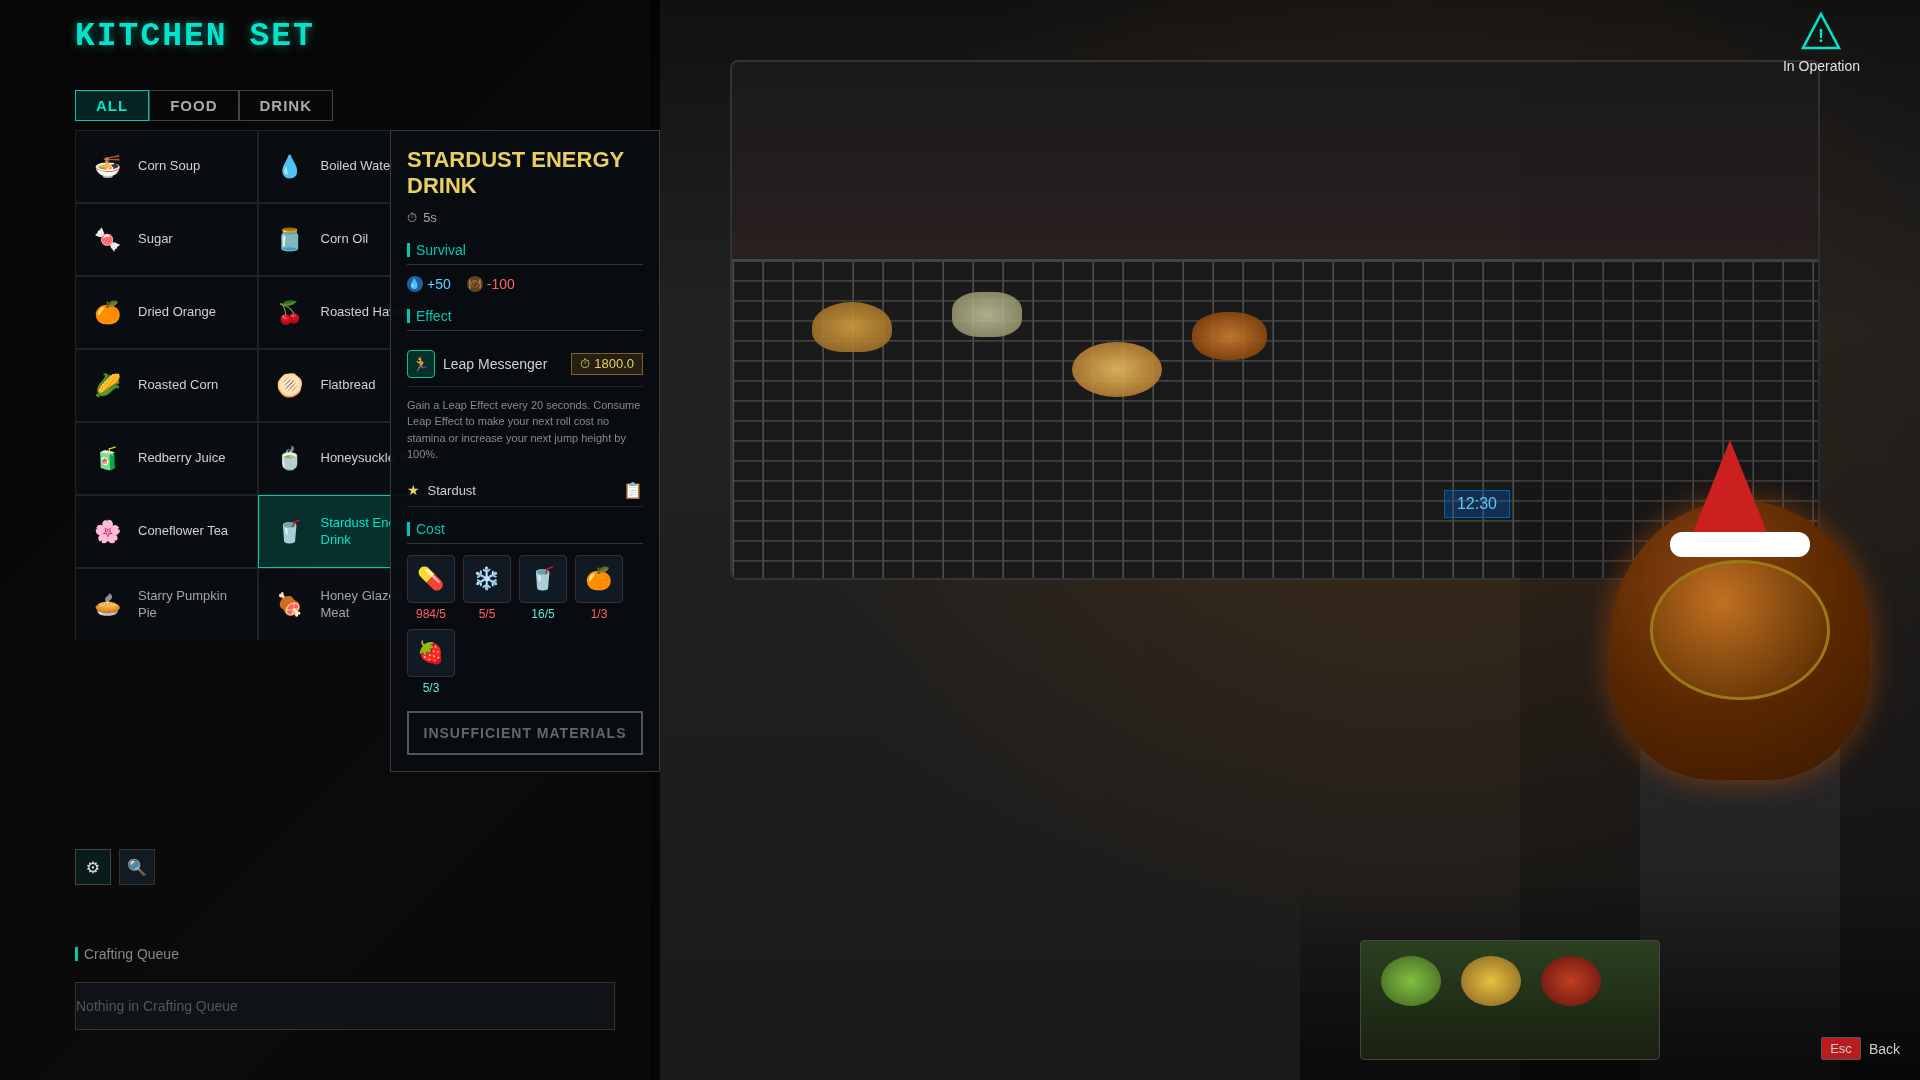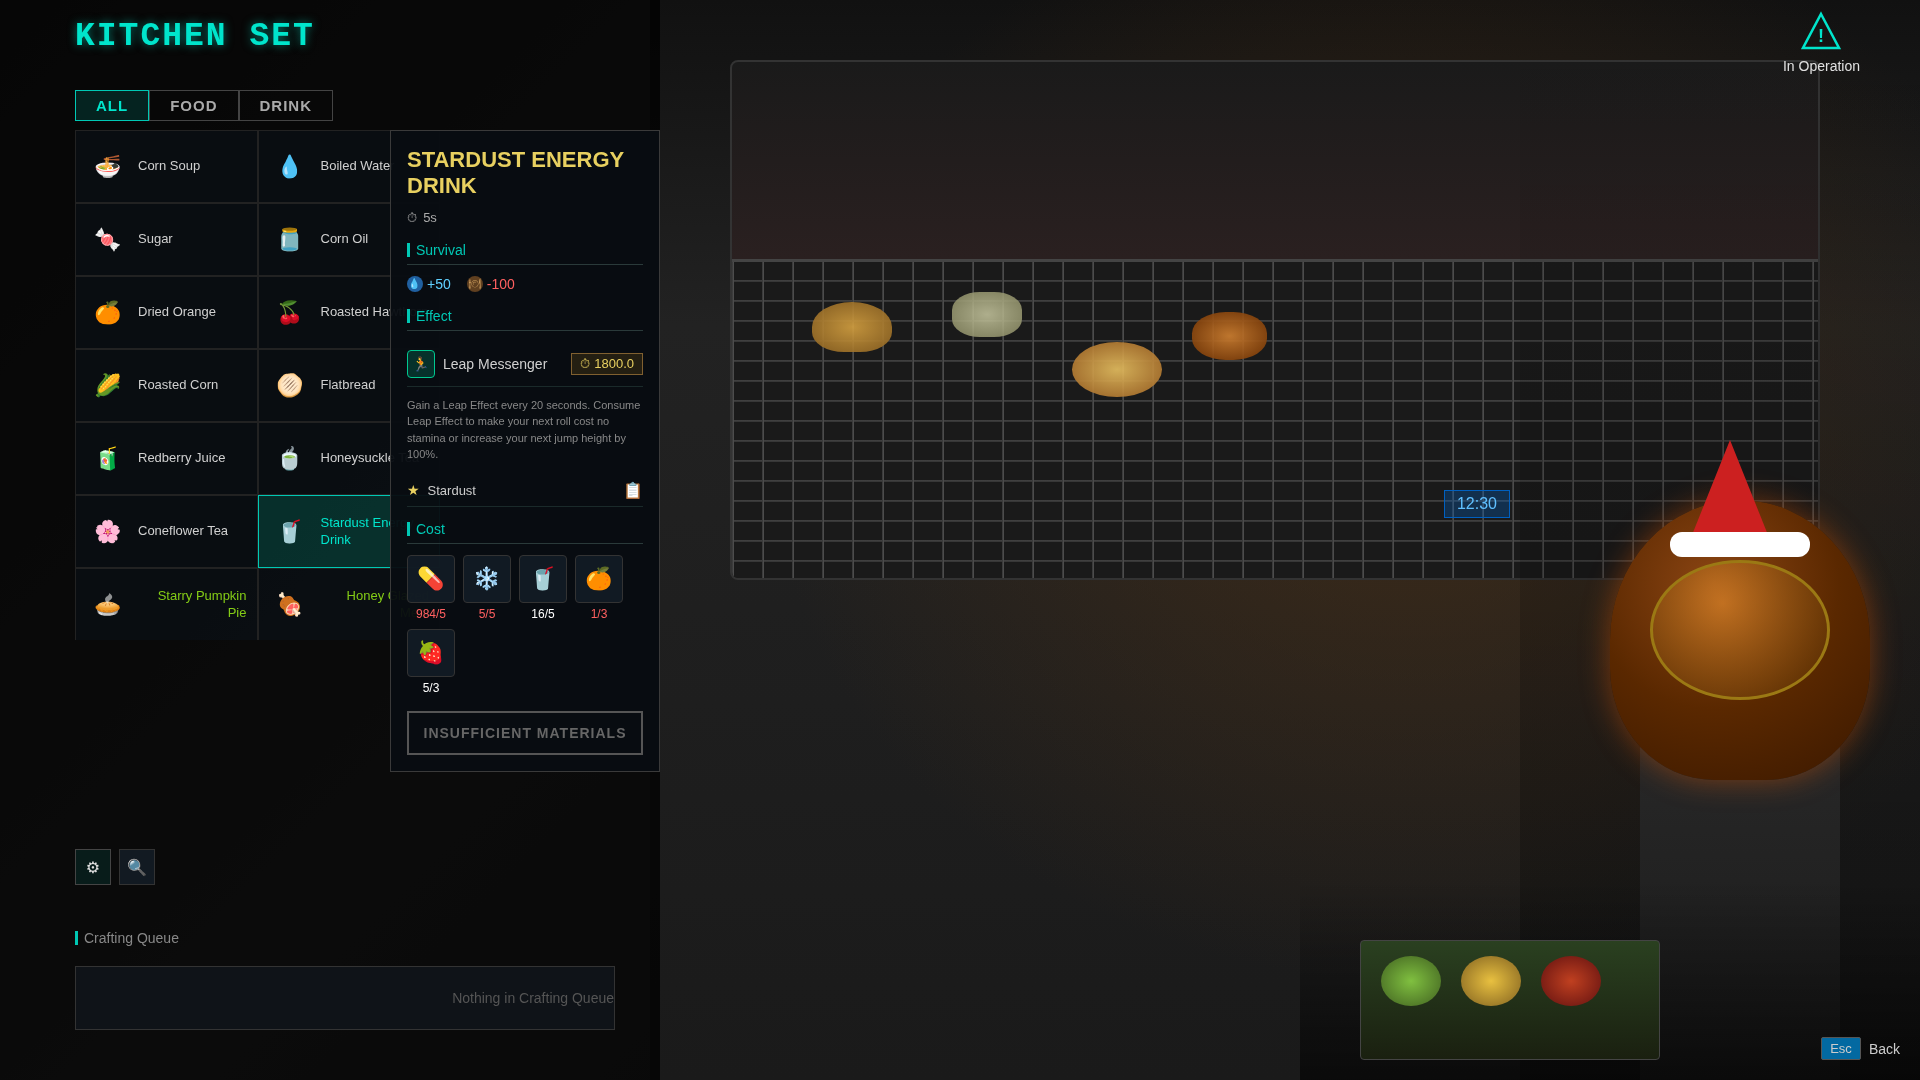--- a/index.html
+++ b/index.html
@@ -200,22 +200,21 @@
       font-size: 13px;
       line-height: 1.3;
       color: #d0d0d0;
     }
 
     .item-cell.selected .item-name {
       color: #00e5cc;
     }
 
     .item-cell.low-items .item-name {
-      color: #84cc16;
-      text-align: right;
+      color: #a3a3a3;
     }
 
     
     .search-bar {
       position: absolute;
       bottom: 195px;
       left: 75px;
       width: 365px;
       display: flex;
       align-items: center;
@@ -277,26 +276,26 @@
     .queue-title::before {
       content: '';
       display: inline-block;
       width: 3px;
       height: 14px;
       background: #00c8b4;
     }
 
     .queue-content {
       width: 100%;
-      height: 64px;
+      height: 48px;
       background: rgba(15,20,25,0.9);
       border: 1px solid #333;
       display: flex;
       align-items: center;
-      justify-content: flex-end;
+      justify-content: flex-start;
       color: #555;
       font-size: 14px;
     }
 
     
     .item-detail-full {
       position: absolute;
       top: 130px;
       left: 390px;
       width: 270px;
@@ -460,21 +459,21 @@
       border: 1px solid #333;
       border-radius: 4px;
       display: flex;
       align-items: center;
       justify-content: center;
       font-size: 22px;
     }
 
     .cost-qty {
       font-size: 12px;
-      color: #ffffff;
+      color: #5eead4;
     }
 
     .cost-qty.insufficient {
       color: #ff6060;
     }
 
     .craft-button {
       width: 100%;
       padding: 12px;
       background: transparent;
@@ -499,21 +498,21 @@
       bottom: 20px;
       right: 20px;
       display: flex;
       align-items: center;
       gap: 8px;
       z-index: 20;
       cursor: pointer;
     }
 
     .esc-key {
-      background: #0369a1;
+      background: #b91c1c;
       border: 1px solid #555;
       padding: 3px 8px;
       font-size: 13px;
       color: #ccc;
       border-radius: 2px;
     }
 
     .back-label {
       font-size: 14px;
       color: #ccc;

